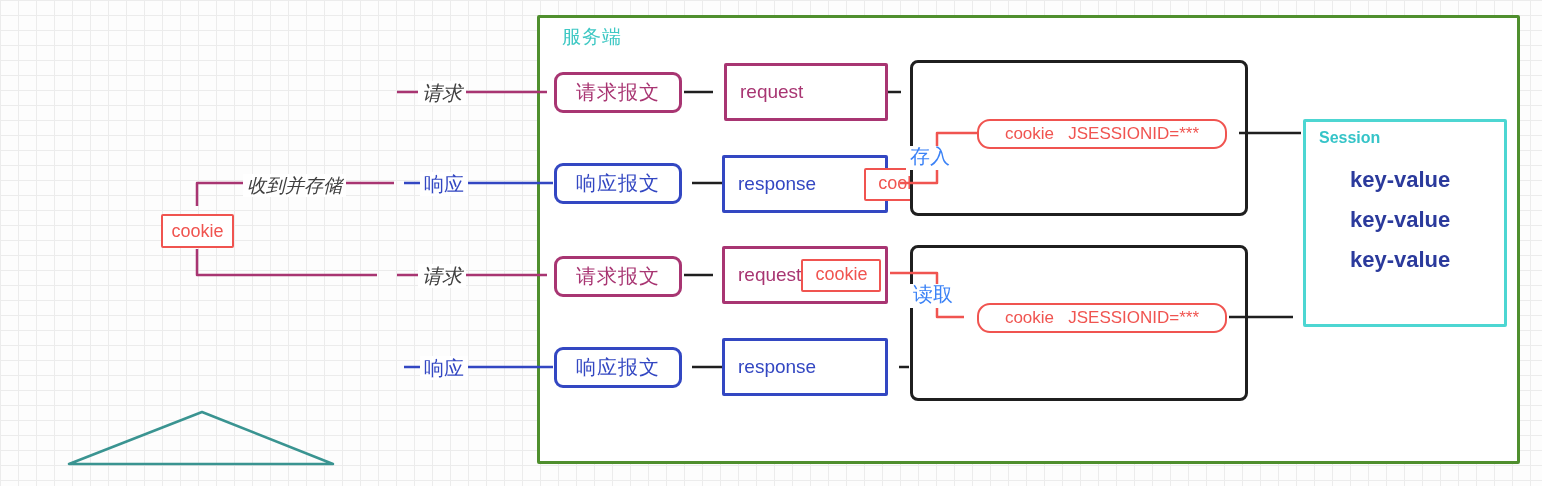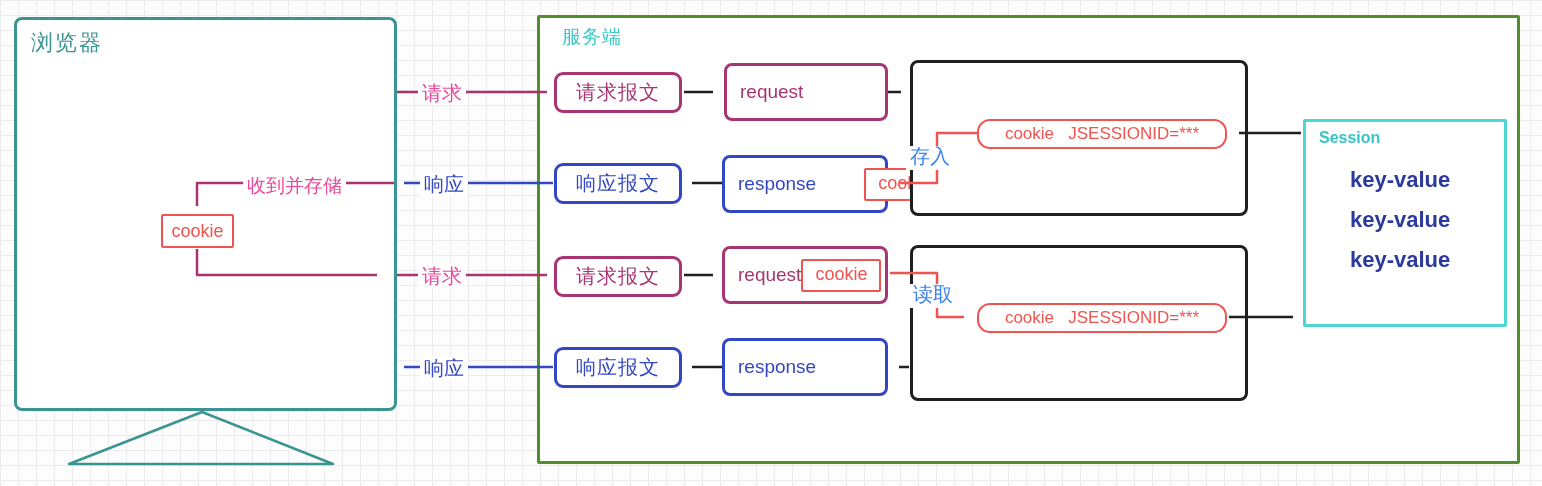--- a/index.html
+++ b/index.html
@@ -40,21 +40,21 @@
   .msg {
     width: 128px; height: 41px; border-radius: 9px;
     display: flex; align-items: center; justify-content: center;
     font-size: 20px; letter-spacing: 1px;
   }
   .msg.magenta { border: 3px solid #a83572; color: #a83572; }
   .msg.blue    { border: 3px solid #3347c2; color: #3347c2; }
 
   
   .rr {
-    width: 166px; height: 58px; border-radius: 8px;
+    width: 166px; height: 58px; border-radius: 2px;
     display: flex; align-items: center;
     padding-left: 13px; font-size: 19px;
   }
   .rr.magenta { border: 3px solid #a83572; color: #a83572; }
   .rr.blue    { border: 3px solid #3347c2; color: #3347c2; gap: 48px; }
 
   .cookie-chip {
     margin-left: auto; margin-right: 8px;
     border: 2.5px solid #f05450; border-radius: 2px; color: #f05450;
     padding: 3px 12px 5px 12px; font-size: 18px; background: #fff;
@@ -84,41 +84,38 @@
     left: 161px; top: 214px; width: 73px; height: 34px;
     border: 2.5px solid #f05450; color: #f05450; border-radius: 2px;
     display: flex; align-items: center; justify-content: center; font-size: 18px;
   }
 
   
   .lbl {
     position: absolute; z-index: 4; line-height: 1;
     background: #fff; padding: 2px 4px; white-space: nowrap;
   }
-  .lbl.magenta { color: #ec4899; }
+  .lbl.magenta { color: #404040; font-style: italic; }
   .lbl.blue    { color: #3347c2; }
   .lbl.red     { color: #3b82f6; font-family: Liberation Mono, monospace; }
   .f20 { font-size: 20px; }
   .f19 { font-size: 19px; }
 
   svg.wires { position: absolute; left: 0; top: 0; z-index: 3; pointer-events: none; }
   svg.wires path { fill: none; stroke-width: 2.5px; stroke-linejoin: round; }
   .stroke-magenta { stroke: #a83572; }
   .stroke-blue    { stroke: #3347c2; }
   .stroke-black   { stroke: #1f1f1f; }
   .stroke-red     { stroke: #f05450; }
 </style>
 </head>
 <body>
 
 <div class="canvas">
 
-  <div class="box browser-box">
-    <div class="browser-title">浏览器</div>
-  </div>
 
   <div class="box server-box">
     <div class="server-title">服务端</div>
   </div>
 
   <div class="box msg magenta" style="left:554px; top:72px;">
       <span>请求报文</span>
     </div>
   <div class="box msg blue" style="left:554px; top:163px;">
       <span>响应报文</span>

